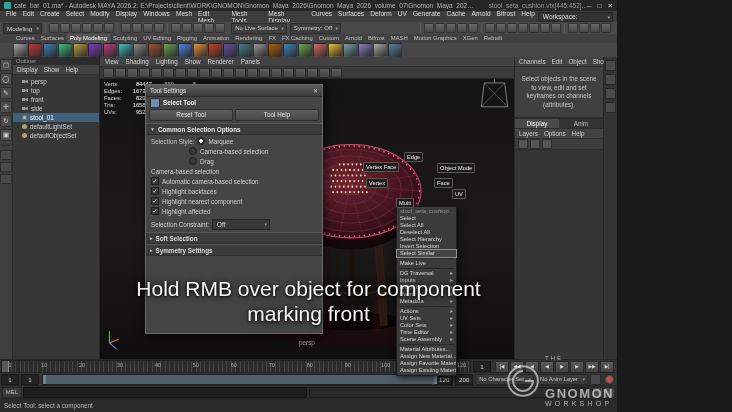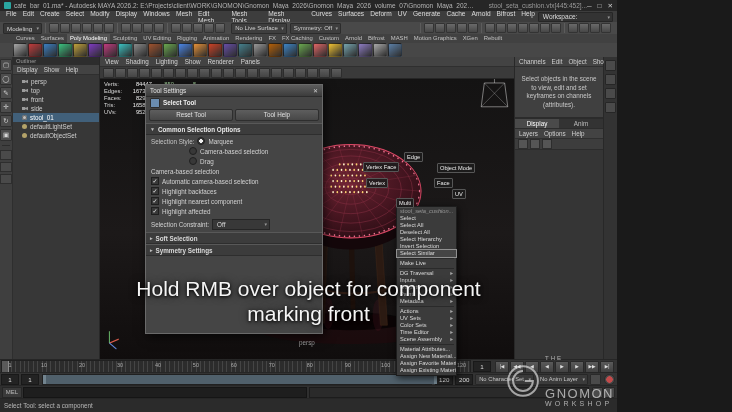--- a/index.html
+++ b/index.html
@@ -122,21 +122,21 @@
   .mm-item.highlight{outline:1px solid #8f8f8f;background:#454545;}
   .mm-arrow{margin-left:auto;color:#a5a5a5;}
   .mm-sep{height:1px;background:#2a2a2a;margin:1px 2px;}
   .mm-pill{position:absolute;background:rgba(28,28,28,.88);border:1px solid #565656;color:#ececec;font-size:5.7px;padding:0 2px;height:8px;line-height:8px;border-radius:1px;z-index:46;white-space:nowrap;}
   
   .caption{position:absolute;left:0;right:0;top:276px;text-align:center;z-index:50;color:#f5f5f5;
            font-size:21px;line-height:25px;text-shadow:0 1px 3px #000,0 0 8px rgba(0,0,0,.8);}
   .gnomon{position:absolute;right:3px;bottom:5px;display:flex;align-items:center;gap:4px;opacity:.68;color:#e6e6e6;z-index:60;}
   .gn-text{display:flex;flex-direction:column;line-height:1;}
   .gn-the{font-size:6px;letter-spacing:2px;}
-  .gn-name{font-size:13px;font-weight:normal;letter-spacing:1.5px;margin-top:26px;}
+  .gn-name{font-size:13px;font-weight:bold;letter-spacing:1.5px;margin-top:26px;}
   .gn-ws{font-size:7px;letter-spacing:3.2px;}
 </style>
 </head>
 <body>
 
 <div id="app">
 
   <div class="titlebar">
     <span class="app-icon"></span>
     <span class="title-text">cafe_bar_01.ma* - Autodesk MAYA 2026.2: E:\Projects\client\WORK\GNOMON\Gnomon_Maya_2026\Gnomon_Maya_2026_volume_07\Gnomon_Maya_2026_v01_Project\scenes\cafe_bar_01.ma</span>

